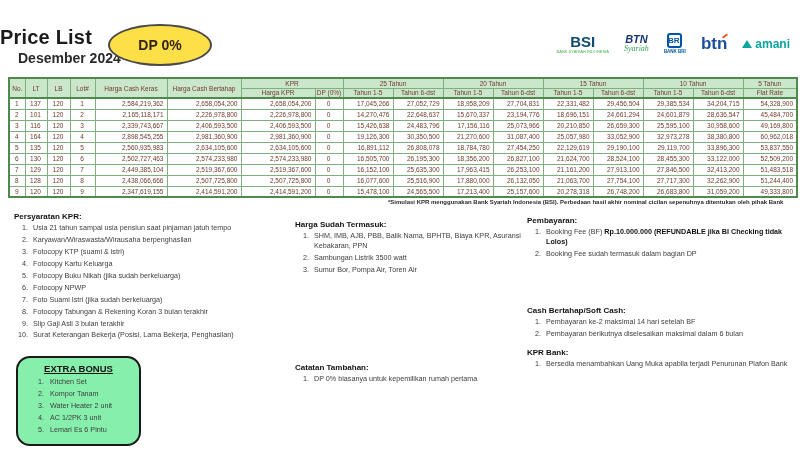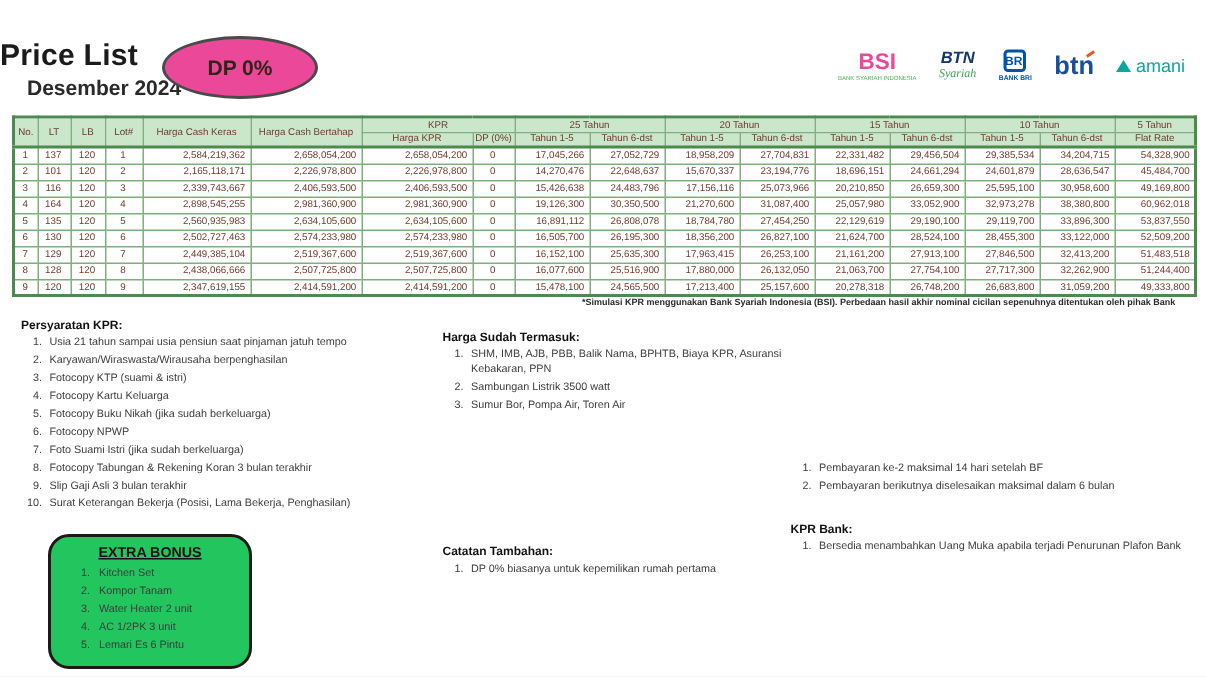--- a/index.html
+++ b/index.html
@@ -6,38 +6,38 @@
   html,body { background:#e8e8e8; }
   .page {
     position: relative; width: 804px; height: 451px; background: #ffffff;
     font-family: "Liberation Sans", sans-serif; overflow: hidden; margin: 0 auto;
   }
   
   .title { position:absolute; left:0; top:26px; font-size:20px; font-weight:bold; color:#1b1b1b; letter-spacing:.2px; }
   .subtitle { position:absolute; left:18px; top:50px; font-size:14px; font-weight:bold; color:#2a2a2a; }
   .badge {
     position:absolute; left:108px; top:24px; width:104px; height:42px;
-    background:#ec4899; border:2px solid #4a4a4a; border-radius:50%;
+    background:#fde047; border:2px solid #4a4a4a; border-radius:50%;
     display:flex; align-items:center; justify-content:center;
     font-size:14px; font-weight:bold; color:#33231a;
   }
   
   .logos { position:absolute; right:14px; top:33px; display:flex; gap:15px; align-items:center; }
   .logo { display:flex; flex-direction:column; align-items:center; line-height:1; }
-  .bsi-text { color:#ec4899; font-weight:bold; font-size:15px; }
+  .bsi-text { color:#0c4a6e; font-weight:bold; font-size:15px; }
   .bsi-cap { color:#4caf50; font-size:4px; text-align:center; margin-top:1px; }
   .btns-text { color:#16356e; font-weight:bold; font-style:italic; font-size:11px; }
   .btns-cap { color:#3aa55a; font-style:italic; font-size:8px; font-family:"Liberation Serif", serif; }
   .bri-box { width:15px; height:15px; border:2px solid #0054a6; border-radius:3px; display:flex; align-items:center; justify-content:center; color:#0054a6; font-weight:bold; font-size:8px; }
   .bri-cap { color:#0054a6; font-size:4.5px; font-weight:bold; margin-top:2px; }
   .btn-text { color:#1b4f9e; font-weight:bold; font-size:17px; position:relative; }
   .btn-tick { position:absolute; right:-1px; top:0px; width:6px; height:2px; background:#e8552a; transform:rotate(-35deg); }
   .amani { flex-direction:row; gap:3px; align-items:center; }
   .amani-tri { width:0; height:0; border-left:5px solid transparent; border-right:5px solid transparent; border-bottom:8px solid #0aa6a0; }
-  .amani-text { color:#0aa6a0; font-weight:normal; font-size:12px; }
+  .amani-text { color:#0aa6a0; font-weight:bold; font-size:12px; }
   
   .price-table {
     position:absolute; left:8px; top:77px; width:788px;
     border-collapse:collapse; table-layout:fixed;
     font-size:6.5px; color:#6d3a2d; border:2px solid #4e8a4e;
   }
   .price-table th, .price-table td { border:1px solid #7fae7f; overflow:hidden; white-space:nowrap; }
   .price-table thead th { background:#cbe7cb; font-weight:normal; height:10px; text-align:center; padding:0 1px; }
   .price-table thead { border-bottom:2px solid #4e8a4e; }
   .price-table tbody td { height:11px; background:#ffffff; text-align:right; padding-right:3px; }
@@ -51,22 +51,22 @@
   .sec-persyaratan { left:14px; top:212px; width:282px; }
   .sec-sudah    { left:295px; top:220px; width:230px; }
   .sec-belum    { left:295px; top:291px; width:230px; }
   .sec-catatan  { left:295px; top:363px; width:230px; }
   .sec-pembayaran { left:527px; top:216px; width:274px; }
   .sec-hardcash   { left:527px; top:276px; width:274px; }
   .sec-softcash   { left:527px; top:306px; width:274px; }
   .sec-kprbank    { left:527px; top:348px; width:274px; }
   
   .bonus-box {
-    position:absolute; left:16px; top:356px; width:136px;
-    border:2px solid #1a1a1a; border-radius:14px; padding:5px 8px 7px 8px; background:#22c55e;margin-left:16px;
+    position:absolute; left:16px; top:356px; width:125px;
+    border:2px solid #1a1a1a; border-radius:14px; padding:5px 8px 7px 8px; background:#86efac;
   }
   .bonus-title { text-align:center; font-weight:bold; text-decoration:underline; font-size:9.5px; color:#111; margin-bottom:3px; }
   .bonus-box ol { margin:0; padding-left:20px; font-size:7.2px; color:#3d3d3d; }
   .bonus-box li { margin-bottom:2px; line-height:1.4; padding-left:4px; }
 </style>
 </head>
 <body>
 
 <div class="page">
 
@@ -362,23 +362,31 @@
   </div>
 
 
   <div class="sec sec-catatan">
     <div class="sec-title">Catatan Tambahan:</div>
     <ol>
         <li>DP 0% biasanya untuk kepemilikan rumah pertama</li>
       </ol>
   </div>
 
+  <div class="sec sec-pembayaran">
+    <div class="sec-title">Pembayaran:</div>
+    <ol>
+        <li><span>Booking Fee (BF) </span><strong style="color: rgb(17, 17, 17);">Rp.10.000.000  (REFUNDABLE jika BI Checking tidak Lolos)</strong></li>
+        <li>Booking Fee sudah termasuk dalam bagian DP</li>
+      </ol>
+  </div>
 
 
   <div class="sec sec-softcash">
+    <div class="sec-title">Cash Bertahap/Soft Cash:</div>
     <ol>
         <li>Pembayaran ke-2 maksimal 14 hari setelah BF</li>
         <li>Pembayaran berikutnya diselesaikan maksimal dalam 6 bulan</li>
       </ol>
   </div>
 
   <div class="sec sec-kprbank">
     <div class="sec-title">KPR Bank:</div>
     <ol>
         <li>Bersedia menambahkan Uang Muka apabila terjadi Penurunan Plafon Bank</li>

